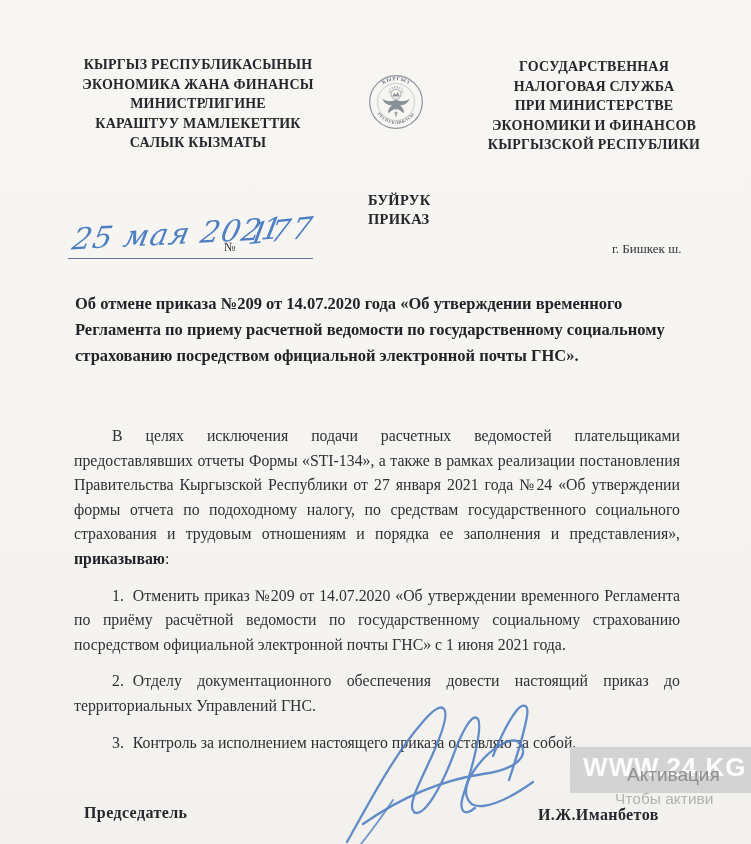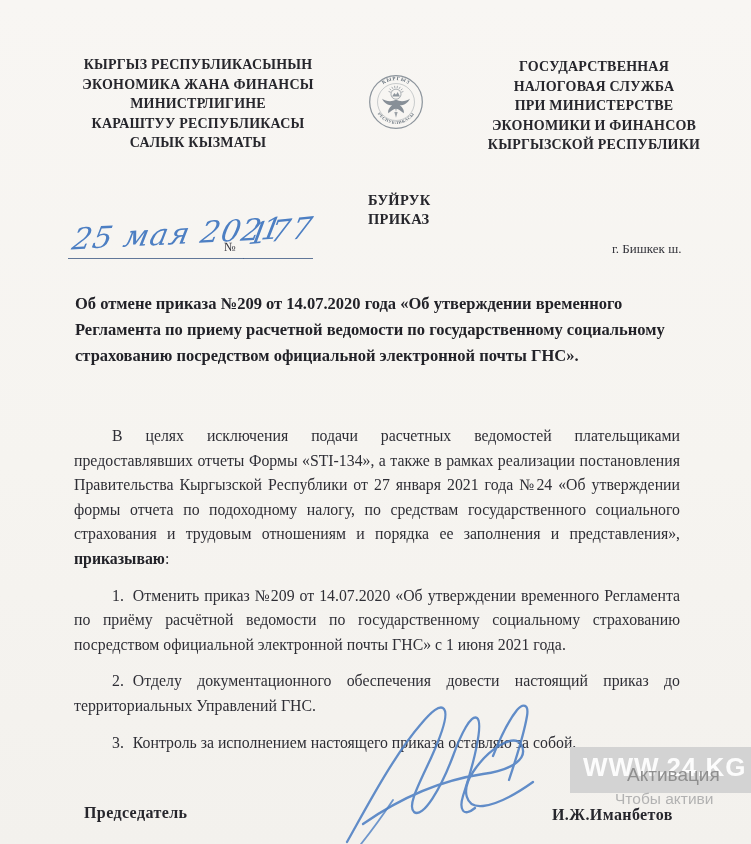--- a/index.html
+++ b/index.html
@@ -29,37 +29,37 @@
   .title{position:absolute;left:75px;top:291px;width:601px;text-align:left;font-weight:bold;font-size:16.5px;line-height:26px;color:#222228;}
   
   .content{position:absolute;left:62px;top:412px;width:630px;font-size:15.8px;line-height:24.6px;text-align:justify;color:#2e2e35;}
   .content p{margin:12px;text-indent:38px;}
   .content b{color:#222228;}
   .inum{padding-right:9px;}
   
   .signature{position:absolute;left:333px;top:696px;width:240px;height:148px;}
   
   .pos{position:absolute;left:84px;top:804px;font-weight:bold;font-size:16px;letter-spacing:.4px;color:#26262c;}
-  .signer{position:absolute;left:552px;top:806px;font-weight:bold;font-size:16px;letter-spacing:.4px;color:#26262c;}
+  .signer{position:absolute;left:538px;top:806px;font-weight:bold;font-size:16px;letter-spacing:.4px;color:#26262c;}
   
   .wm-rect{position:absolute;left:570px;top:747px;width:181px;height:46px;background:#d3d3d3;overflow:hidden;}
   .wm-site{display:block;padding-left:13px;font-family:"Liberation Sans","DejaVu Sans",sans-serif;font-weight:bold;font-size:26px;line-height:41px;letter-spacing:1px;color:rgba(255,255,255,.93);white-space:nowrap;}
   .act1{position:absolute;left:627px;top:764px;font-family:"Liberation Sans","DejaVu Sans",sans-serif;font-size:19px;color:#8f8f8f;white-space:nowrap;text-align:right;}
   .act2{position:absolute;left:615px;top:790px;font-family:"Liberation Sans","DejaVu Sans",sans-serif;font-size:15.5px;color:#b2b2b2;white-space:nowrap;}
 </style>
 </head>
 <body>
 
 <div class="page">
 
   <div class="org left">
     <div>КЫРГЫЗ РЕСПУБЛИКАСЫНЫН</div>
     <div>ЭКОНОМИКА ЖАНА ФИНАНСЫ</div>
     <div>МИНИСТРЛИГИНЕ</div>
-    <div>КАРАШТУУ РЕСПУБЛИКАСЫ</div>
+    <div>КАРАШТУУ МАМЛЕКЕТТИК</div>
     <div>САЛЫК КЫЗМАТЫ</div>
   </div>
 
   <div class="emblem">
     <svg viewBox="0 0 100 100" width="56" height="60">
       <defs>
         <path id="arcT" d="M 11,50 A 39,39 0 0 1 89,50"></path>
         <path id="arcB" d="M 11,50 A 39,39 0 0 0 89,50"></path>
       </defs>
       <circle cx="50" cy="50" r="47" fill="none" stroke="#54626f" stroke-width="2.2" opacity=".75"></circle>

